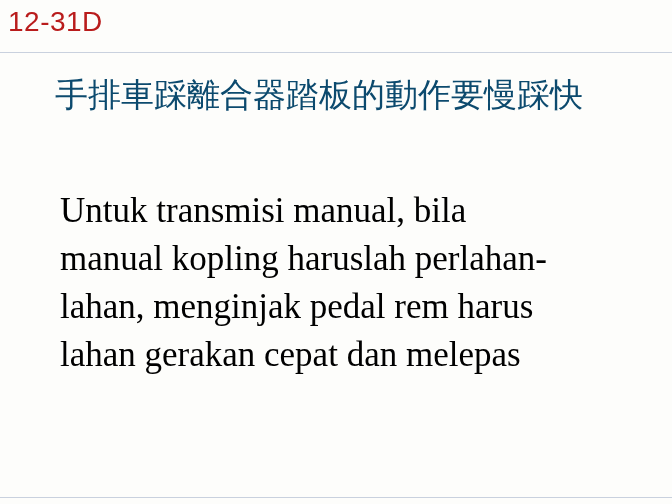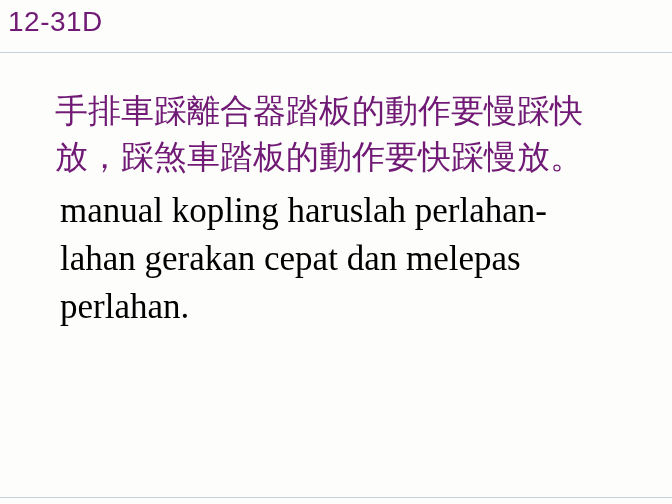--- a/index.html
+++ b/index.html
@@ -14,39 +14,39 @@
     overflow: hidden;
     font-family: "Liberation Sans", sans-serif;
   }
   .slide-code {
     position: absolute;
     left: 8px;
     top: 7px;
     font-size: 28px;
     line-height: 30px;
     letter-spacing: 0.5px;
-    color: #701a75;
+    color: #b91c1c;
     font-family: "Liberation Sans", sans-serif;
   }
   .divider {
     position: absolute;
     left: 0;
     width: 672px;
     height: 1px;
     background: #C9D1DE;
   }
   .divider-top { top: 52px; }
   .divider-bottom { top: 497px; }
   .chinese-paragraph {
     position: absolute;
     left: 55px;
-    top: 88px;
+    top: 72px;
     font-size: 33px;
     line-height: 46px;
-    color: #701a75;
+    color: #0c4a6e;
     font-family: "Liberation Sans", sans-serif;
     white-space: nowrap;
     letter-spacing: 0px;
   }
   .indonesian-paragraph {
     position: absolute;
     left: 60px;
     top: 187px;
     font-size: 35px;
     line-height: 48px;
@@ -57,22 +57,22 @@
 </style>
 </head>
 <body>
 
 <div class="slide-code">12-31D</div>
 
 <div class="divider divider-top"></div>
 
 <div class="chinese-paragraph">
   <div>手排車踩離合器踏板的動作要慢踩快</div>
-  <div>放，踩煞車踏板的動作要快踩慢放。</div>
 </div>
 
 <div class="indonesian-paragraph">
+  <div>Untuk transmisi manual, bila</div>
   <div>manual kopling haruslah perlahan-</div>
+  <div>lahan, menginjak pedal rem harus</div>
   <div>lahan gerakan cepat dan melepas</div>
-  <div>perlahan.</div>
 </div>
 
 <div class="divider divider-bottom"></div>
 
 </body></html>

